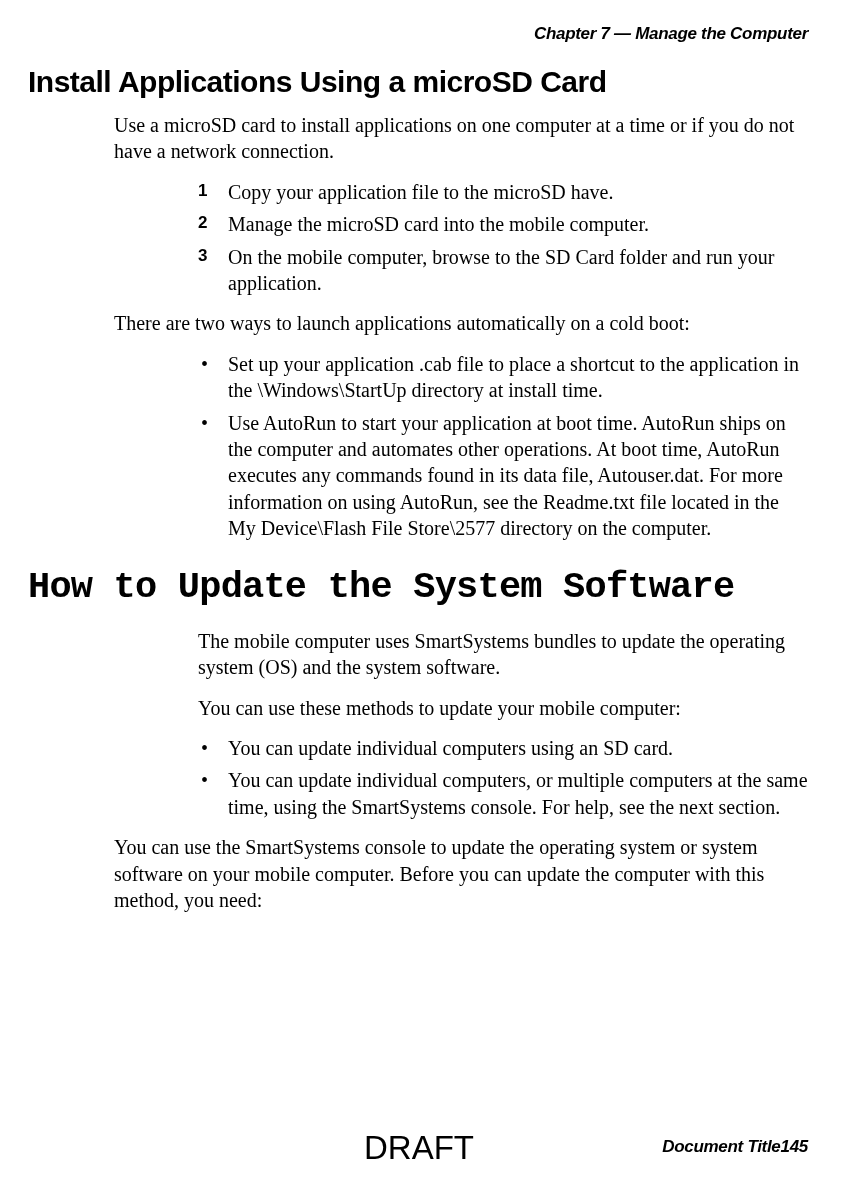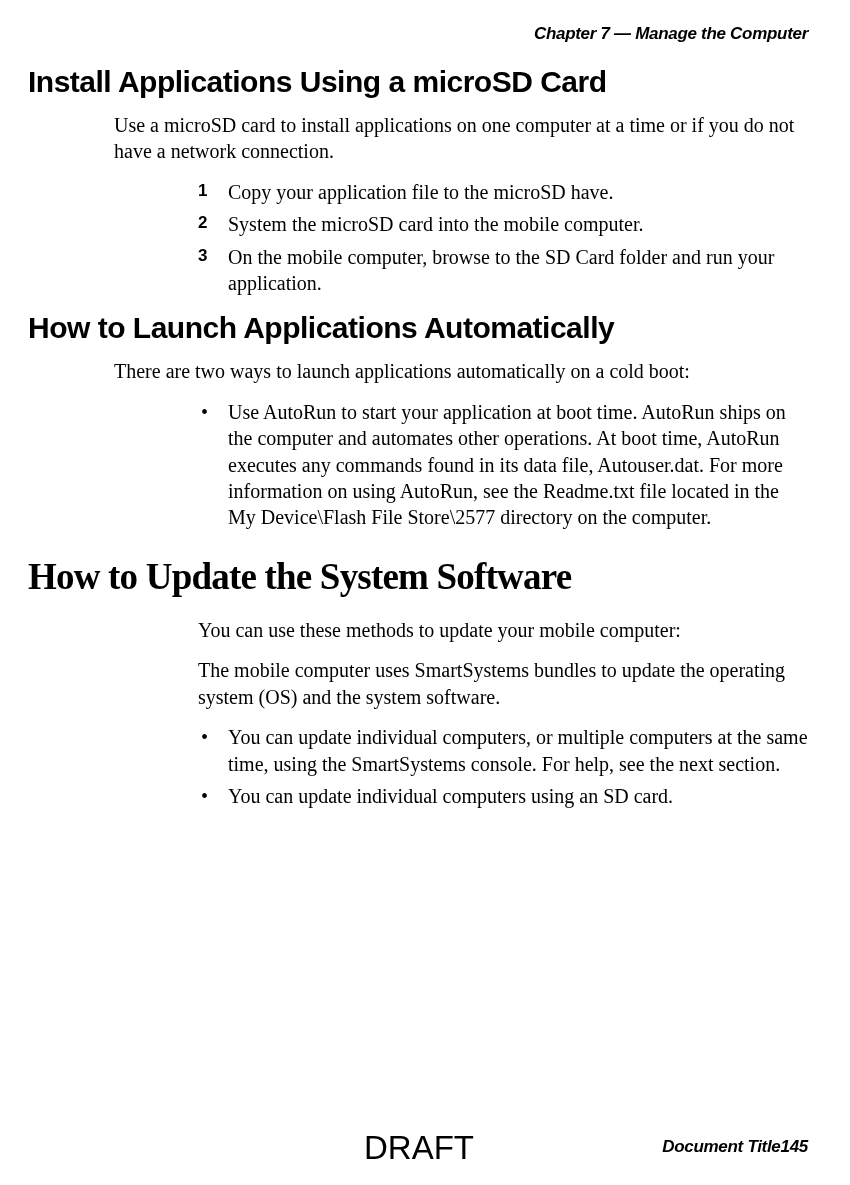--- a/index.html
+++ b/index.html
@@ -32,21 +32,21 @@
     h2 {
       font-family: 'Arial Narrow', Arial, Helvetica, sans-serif;
       font-weight: 800;
       font-size: 30px;
       letter-spacing: -0.5px;
       margin: 10px 0 12px 0;
       line-height: 1.2;
       font-stretch: condensed;
     }
     h1 {
-      font-family: Liberation Serif, serif;
+      font-family: Liberation Mono, monospace;
       font-weight: 800;
       font-size: 37px;
       letter-spacing: -0.8px;
       margin: 24px 0 18px 0;
       line-height: 1.2;
       font-stretch: condensed;
     }
     .body-text {
       font-size: 20px;
       line-height: 1.32;
@@ -133,38 +133,39 @@
 
 <div class="page">
 
   <div class="running-header">Chapter 7 — Manage the Computer</div>
 
   <h2>Install Applications Using a microSD Card</h2>
   <p class="body-text indent">Use a microSD card to install applications on one computer at a time or if you do not have a network connection.</p>
 
   <ol class="numbered">
     <li><span class="num">1</span><span>Copy your application file to the microSD have.</span></li>
-    <li><span class="num">2</span><span>System the microSD card into the mobile computer.</span></li>
+    <li><span class="num">2</span><span>Manage the microSD card into the mobile computer.</span></li>
     <li><span class="num">3</span><span>On the mobile computer, browse to the SD Card folder and run your application.</span></li>
   </ol>
 
-  <h2>How to Launch Applications Automatically</h2>
   <p class="body-text indent">There are two ways to launch applications automatically on a cold boot:</p>
   <ul class="bullets">
+    <li><span>Set up your application .cab file to place a shortcut to the application in the \Windows\StartUp directory at install time.</span></li>
     <li><span>Use AutoRun to start your application at boot time. AutoRun ships on the computer and automates other operations. At boot time, AutoRun executes any commands found in its data file, Autouser.dat. For more information on using AutoRun, see the Readme.txt file located in the My Device\Flash File Store\2577 directory on the computer.</span></li>
   </ul>
 
   <h1>How to Update the System Software</h1>
+  <p class="body-text indent-wide">The mobile computer uses SmartSystems bundles to update the operating system (OS) and the system software.</p>
   <p class="body-text indent-wide">You can use these methods to update your mobile computer:</p>
-  <p class="body-text indent-wide">The mobile computer uses SmartSystems bundles to update the operating system (OS) and the system software.</p>
   <ul class="bullets">
+    <li><span>You can update individual computers using an SD card.</span></li>
     <li><span>You can update individual computers, or multiple computers at the same time, using the SmartSystems console. For help, see the next section.</span></li>
-    <li><span>You can update individual computers using an SD card.</span></li>
   </ul>
 
+  <p class="body-text indent">You can use the SmartSystems console to update the operating system or system software on your mobile computer. Before you can update the computer with this method, you need:</p>
 
   <div class="footer">
     <span class="doc-title">Document Title</span>
     <span class="page-num">145</span>
   </div>
 
   <div class="draft">DRAFT</div>
 
 </div>
 

